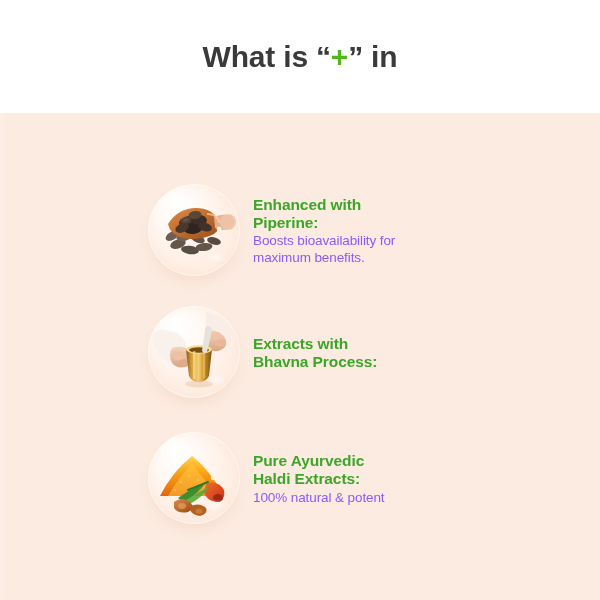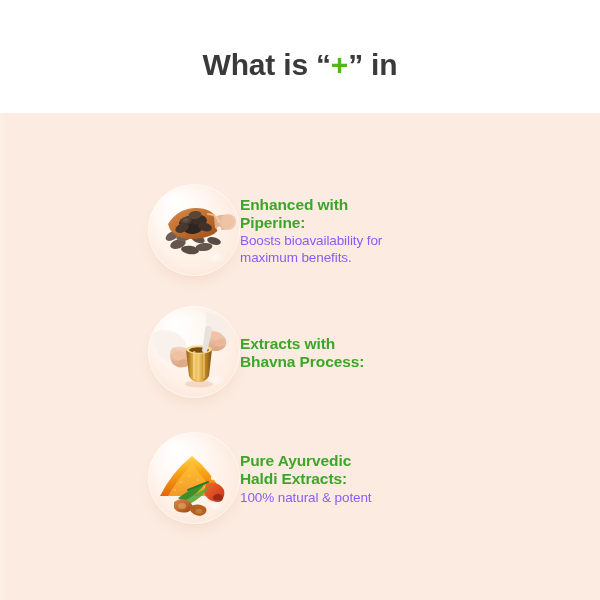--- a/index.html
+++ b/index.html
@@ -22,21 +22,20 @@
   
   .header-band {
     position:absolute;
     left:0; top:0;
     width:600px;
     height:113px;
     background:#ffffff;
     display:flex;
     align-items:center;
     justify-content:center;
-    margin-top:8px;
   }
 
   .page-title {
     font-family:"Liberation Sans", sans-serif;
     font-size:30px;
     font-weight:bold;
     color:#3a3a3a;
     letter-spacing:-0.2px;
     white-space:nowrap;
     line-height:1;
@@ -111,21 +110,21 @@
     pointer-events:none;
   }
   .bubble-art {
     position:absolute;
     left:0; top:0;
     width:92px; height:92px;
   }
 
   
   .feature-text {
-    margin-left:0;
+    margin-left:13px;
     padding-top:2px;
   }
   .feature-heading {
     font-family:"Liberation Sans", sans-serif;
     font-size:15.5px;
     font-weight:bold;
     color:#3da62a;
     line-height:1.18;
     letter-spacing:-0.1px;
     white-space:pre-line;

